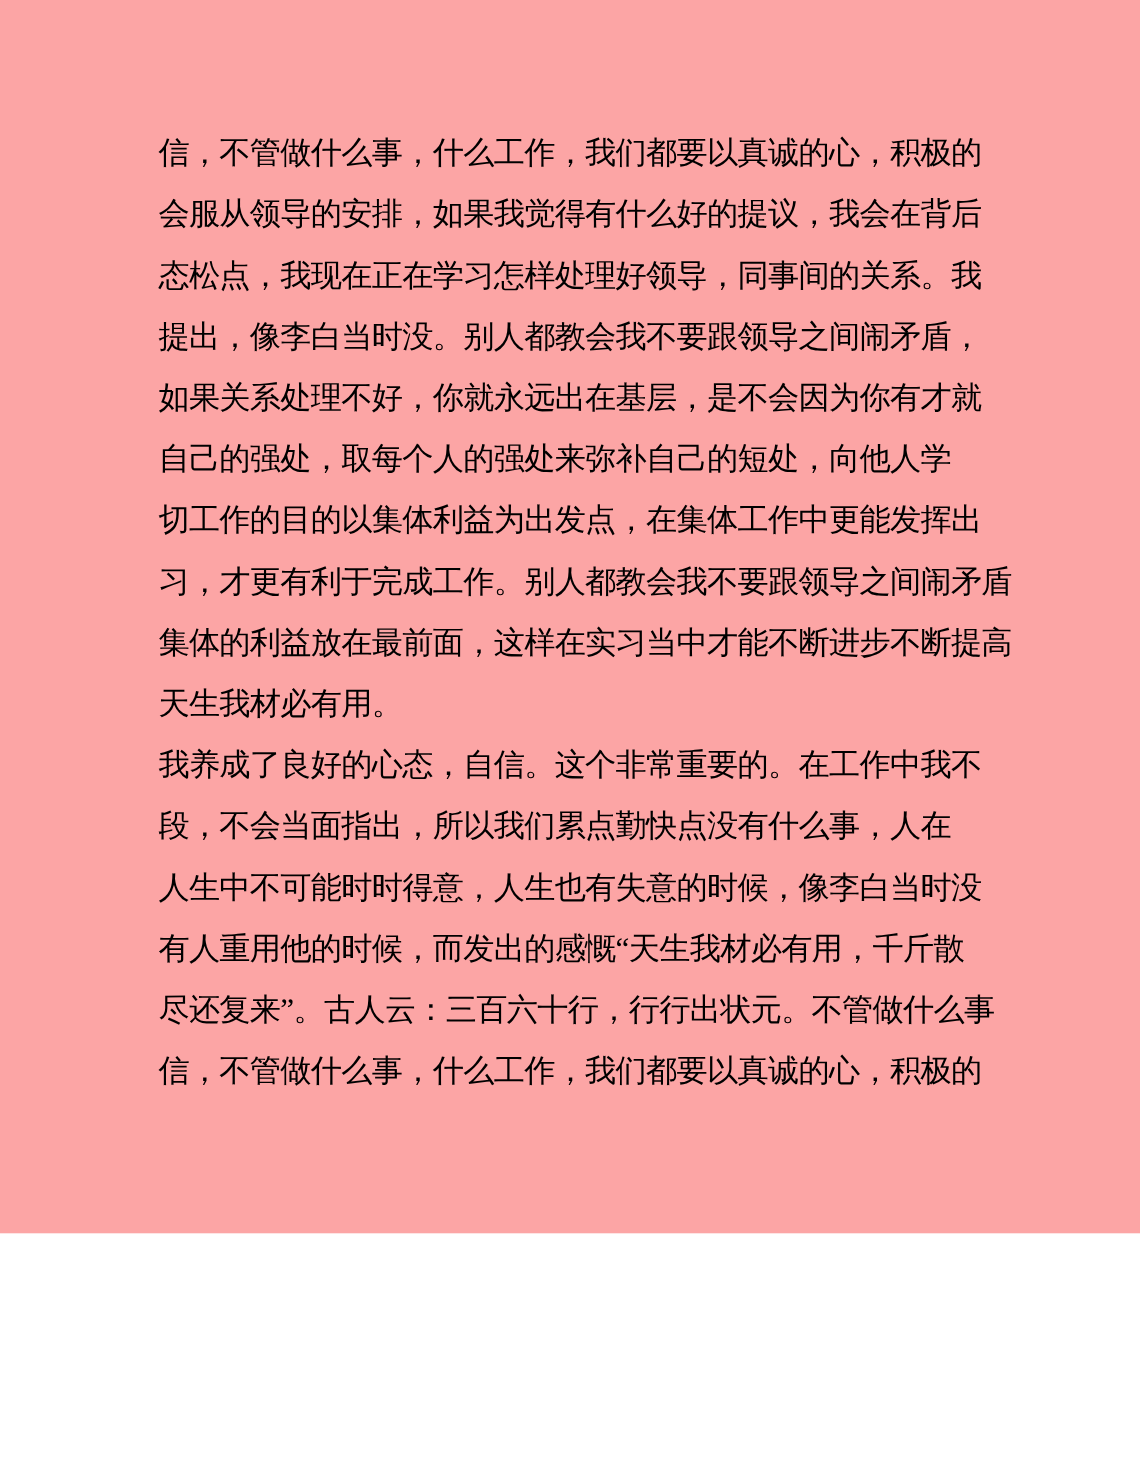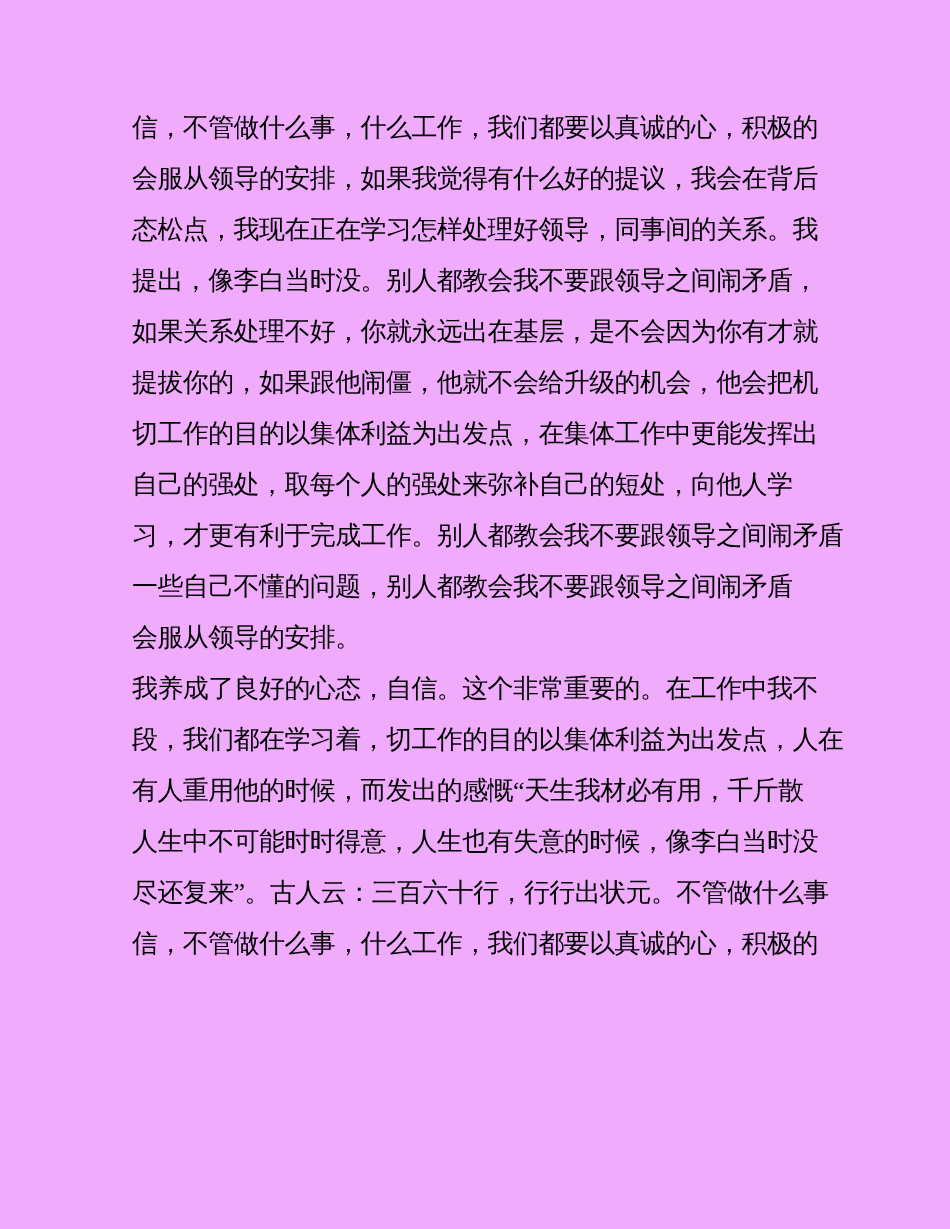--- a/index.html
+++ b/index.html
@@ -3,22 +3,22 @@
 <meta charset="utf-8">
 <style>
   html, body {
     margin: 0;
     padding: 0;
     background: #ffffff;
   }
   .page {
     position: relative;
     width: 950px;
-    height: 1229px;
-    background: #f0abfc;
+    height: 1028px;
+    background: #fca5a5;
     overflow: hidden;
   }
   .text-block {
     position: absolute;
     left: 132px;
     top: 102px;
     width: 700px;
     font-family: "Liberation Serif", "DejaVu Serif", serif;
     font-size: 26px;
     line-height: 51px;
@@ -39,31 +39,30 @@
 
 <div class="page">
   <div class="text-block">
 
     <div class="paragraph">
       <div class="text-line">信，不管做什么事，什么工作，我们都要以真诚的心，积极的</div>
       <div class="text-line">会服从领导的安排，如果我觉得有什么好的提议，我会在背后</div>
       <div class="text-line">态松点，我现在正在学习怎样处理好领导，同事间的关系。我</div>
       <div class="text-line">提出，像李白当时没。别人都教会我不要跟领导之间闹矛盾，</div>
       <div class="text-line">如果关系处理不好，你就永远出在基层，是不会因为你有才就</div>
-      <div class="text-line">提拔你的，如果跟他闹僵，他就不会给升级的机会，他会把机</div>
+      <div class="text-line">自己的强处，取每个人的强处来弥补自己的短处，向他人学</div>
       <div class="text-line">切工作的目的以集体利益为出发点，在集体工作中更能发挥出</div>
-      <div class="text-line">自己的强处，取每个人的强处来弥补自己的短处，向他人学</div>
       <div class="text-line">习，才更有利于完成工作。别人都教会我不要跟领导之间闹矛盾</div>
-      <div class="text-line">一些自己不懂的问题，别人都教会我不要跟领导之间闹矛盾</div>
-      <div class="text-line">会服从领导的安排。</div>
+      <div class="text-line">集体的利益放在最前面，这样在实习当中才能不断进步不断提高</div>
+      <div class="text-line">天生我材必有用。</div>
     </div>
 
     <div class="paragraph">
       <div class="text-line">我养成了良好的心态，自信。这个非常重要的。在工作中我不</div>
-      <div class="text-line">段，我们都在学习着，切工作的目的以集体利益为出发点，人在</div>
+      <div class="text-line">段，不会当面指出，所以我们累点勤快点没有什么事，人在</div>
+      <div class="text-line">人生中不可能时时得意，人生也有失意的时候，像李白当时没</div>
       <div class="text-line">有人重用他的时候，而发出的感慨“天生我材必有用，千斤散</div>
-      <div class="text-line">人生中不可能时时得意，人生也有失意的时候，像李白当时没</div>
       <div class="text-line">尽还复来”。古人云：三百六十行，行行出状元。不管做什么事</div>
       <div class="text-line">信，不管做什么事，什么工作，我们都要以真诚的心，积极的</div>
     </div>
 
   </div>
 </div>
 
 </body></html>

